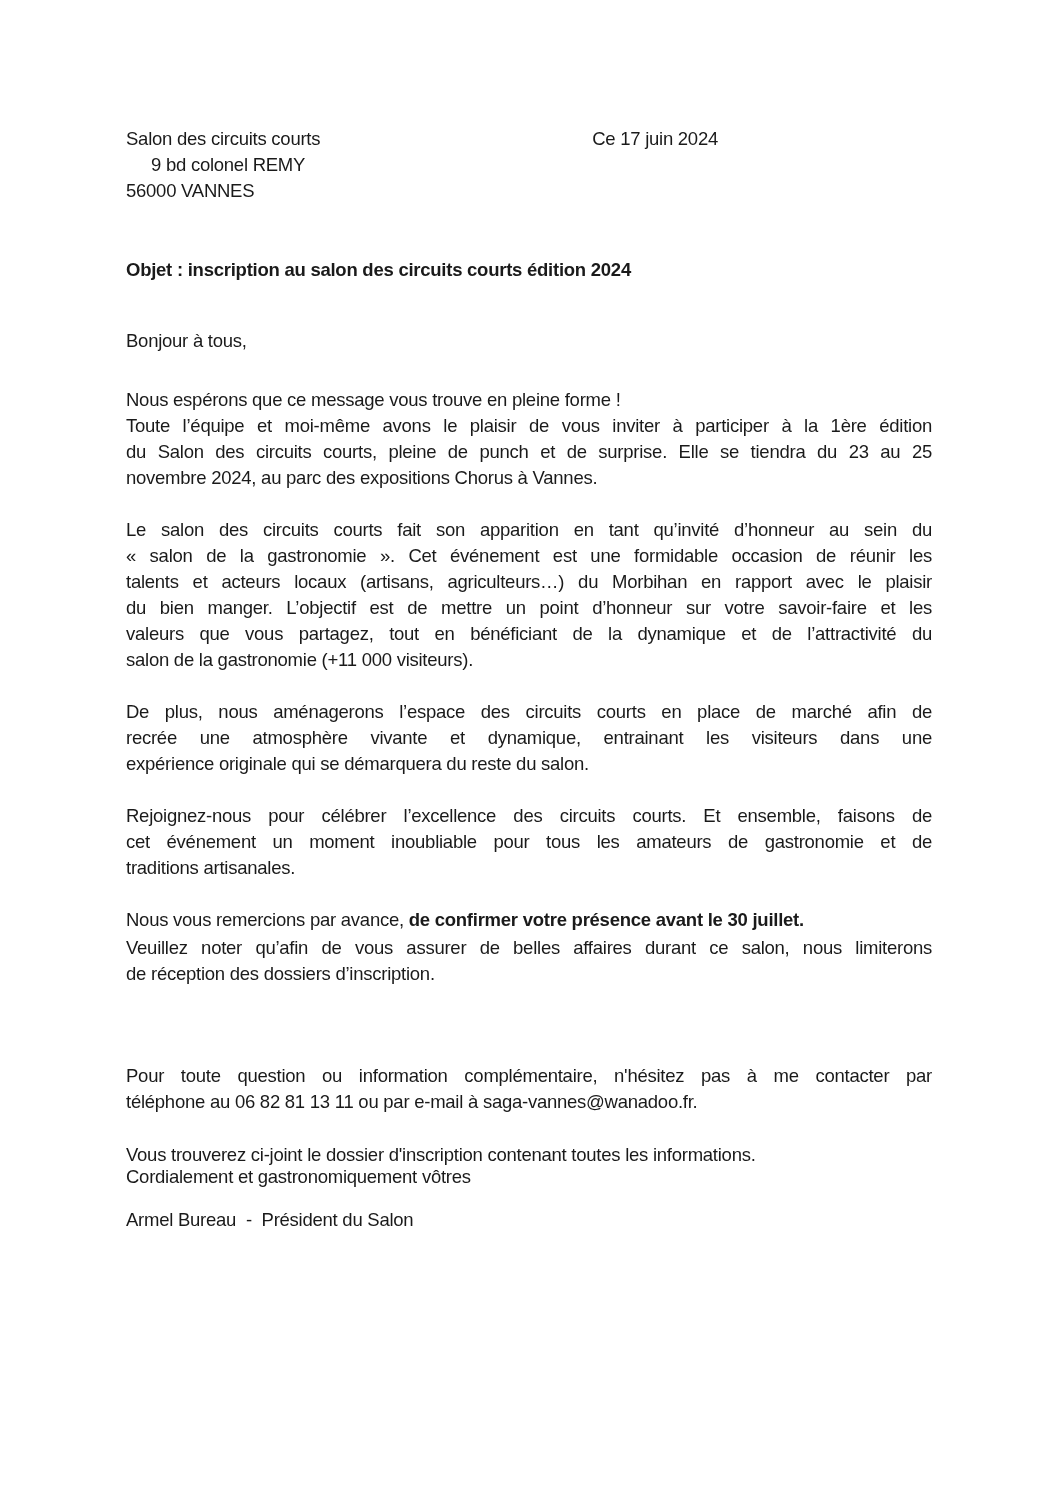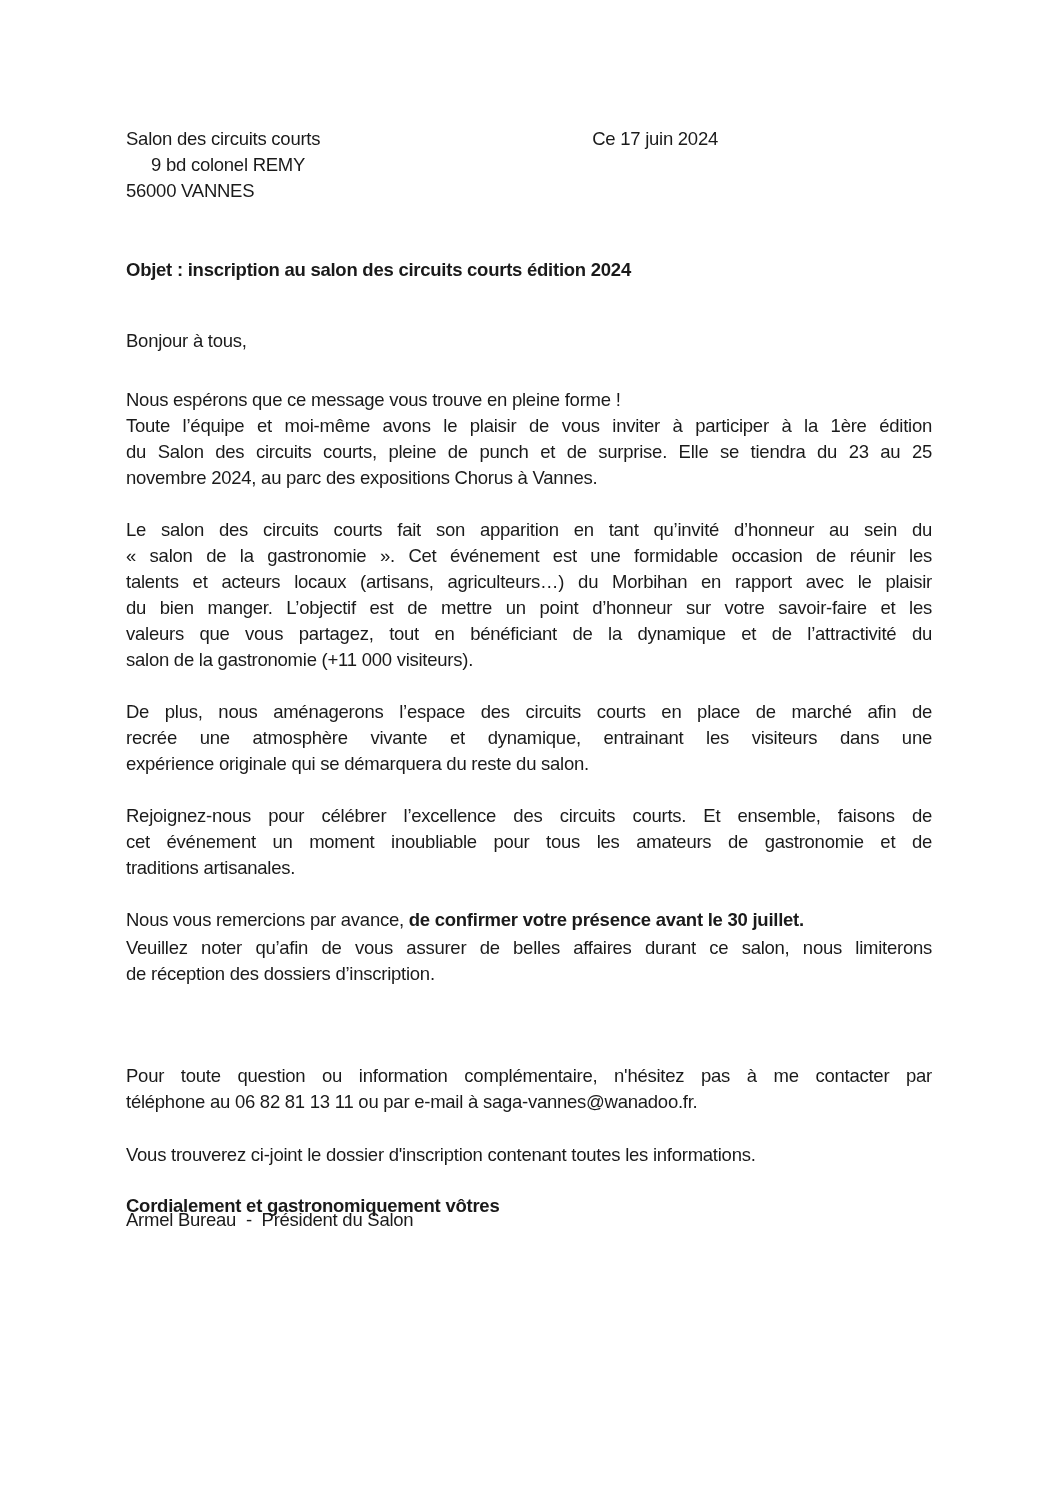--- a/index.html
+++ b/index.html
@@ -112,17 +112,17 @@
     <span class="jl last">de réception des dossiers d’inscription.</span>
   </div>
 
   <div class="para justify" style="top:1063px;">
     <span class="jl">Pour toute question ou information complémentaire, n'hésitez pas à me contacter par</span>
     <span class="jl last">téléphone au 06 82 81 13 11 ou par e-mail à saga-vannes@wanadoo.fr.</span>
   </div>
 
   <div class="line" style="top:1126px;margin-top:16px;">Vous trouverez ci-joint le dossier d'inscription contenant toutes les informations.</div>
 
-  <div class="line" style="top:1193px;font-weight:bold;">Cordialement et gastronomiquement vôtres</div>
+  <div class="line" style="top:1164px;">Cordialement et gastronomiquement vôtres</div>
 
   <div class="line" style="top:1207px; white-space: pre;">Armel Bureau  -  Président du Salon</div>
 
 </div>
 
 </body></html>

